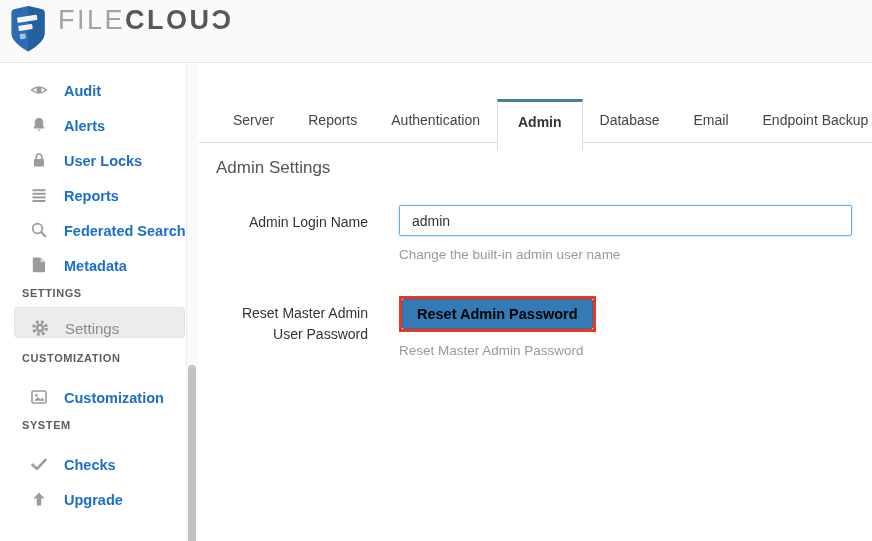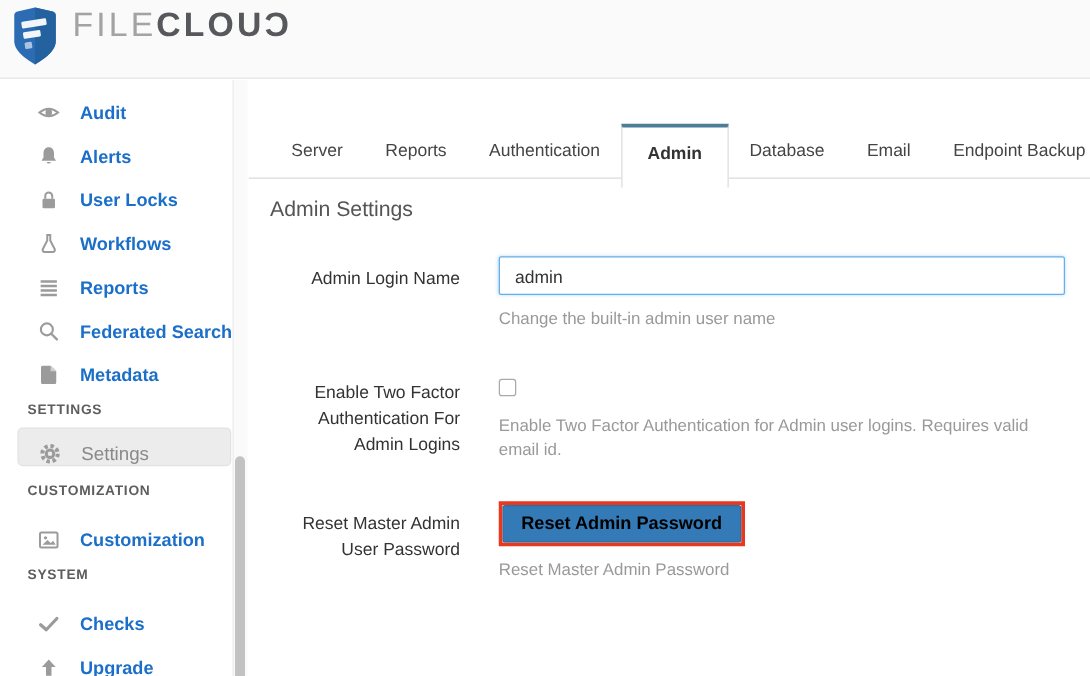--- a/index.html
+++ b/index.html
@@ -105,28 +105,20 @@
   <div class="side-item">
     <span class="ic">
       <svg viewBox="0 0 18 18">
           <rect x="4" y="8" width="10" height="7.5" rx="1" fill="#9b9b9b"></rect>
           <path d="M6.2 8 V5.8 a2.8 2.8 0 0 1 5.6 0 V8" fill="none" stroke="#9b9b9b" stroke-width="1.6"></path>
         </svg>
     </span>
     <span>User Locks</span>
   </div>
 
-  <div class="side-item">
-    <span class="ic">
-      <svg viewBox="0 0 18 18">
-          <path d="M7 2 h4 M7.8 2 v4.4 L4.2 13.4 a1.6 1.6 0 0 0 1.5 2.2 h6.6 a1.6 1.6 0 0 0 1.5 -2.2 L10.2 6.4 V2" fill="none" stroke="#9b9b9b" stroke-width="1.6"></path>
-        </svg>
-    </span>
-    <span>Workflows</span>
-  </div>
 
   <div class="side-item">
     <span class="ic">
       <svg viewBox="0 0 18 18">
           <g fill="#9b9b9b">
             <rect x="2.5" y="3.2" width="13" height="2"></rect>
             <rect x="2.5" y="6.8" width="13" height="2"></rect>
             <rect x="2.5" y="10.4" width="13" height="2"></rect>
             <rect x="2.5" y="14" width="13" height="2"></rect>
           </g>
@@ -224,27 +216,20 @@
 
     <div class="frow">
       <div class="flabel">Admin Login Name</div>
       <div class="fctl">
         <input class="txt focused" type="text" value="admin" style="">
         <div class="help">Change the built-in admin user name</div>
       </div>
     </div>
 
 
-    <div class="frow">
-      <div class="flabel">Enable Two Factor Authentication For Admin Logins</div>
-      <div class="fctl">
-        <input class="chk" type="checkbox" style="">
-        <div class="help">Enable Two Factor Authentication for Admin user logins. Requires valid email id.</div>
-      </div>
-    </div>
 
     <div class="frow">
       <div class="flabel">Reset Master Admin User Password</div>
       <div class="fctl">
         <span class="btn-frame">
           <button class="btn-primary">Reset Admin Password</button>
         </span>
         <div class="help">Reset Master Admin Password</div>
       </div>
     </div>

